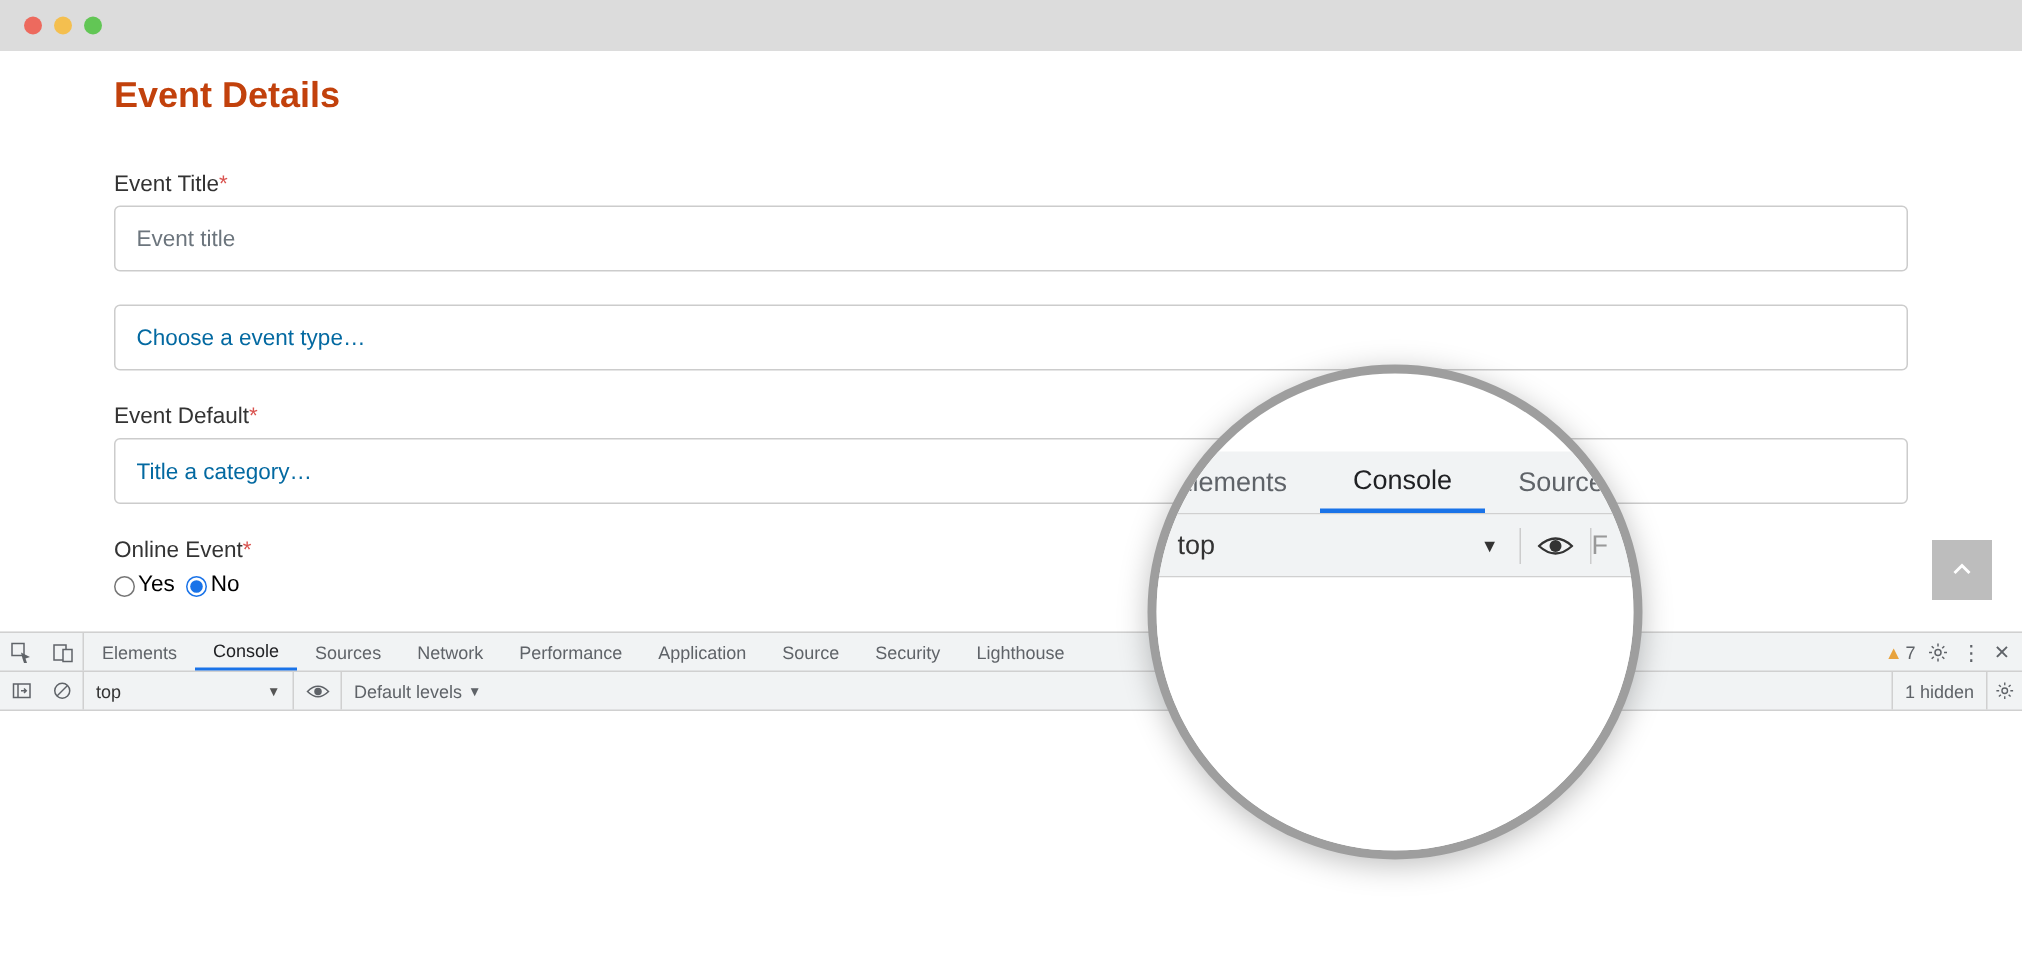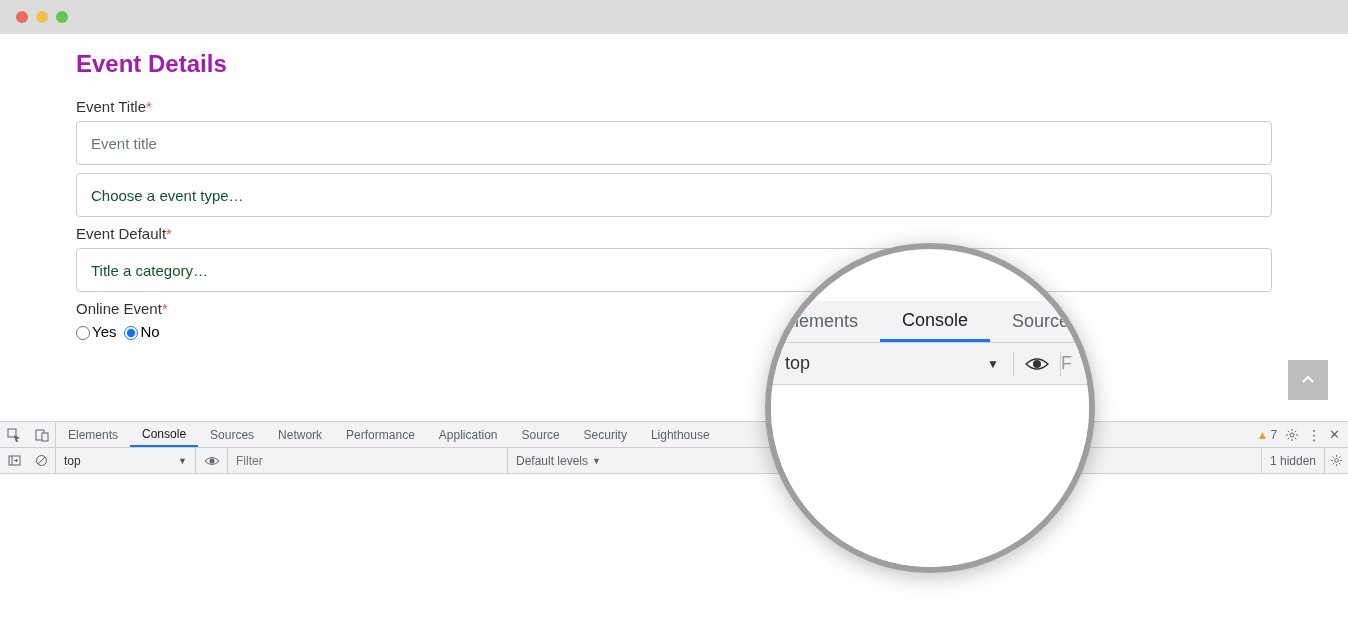--- a/index.html
+++ b/index.html
@@ -7,31 +7,31 @@
 
 
 .titlebar { height: 34px; background: #dcdcdc; display: flex; align-items: center; padding-left: 16px; gap: 8px; }
 .traffic-light { width: 12px; height: 12px; border-radius: 50%; }
 .red { background: #ed6a5e; }
 .yellow { background: #f4bf4f; }
 .green { background: #62c655; }
 
 
 .content { padding: 16px 76px 0 76px; }
-.page-title { font-size: 24px; font-weight: 700; color: #a21caf; margin-bottom: 20px; }
-.field { margin-bottom: 8px; }
+.page-title { font-size: 24px; font-weight: 700; color: #c2410c; margin-bottom: 36px; }
+.field { margin-bottom: 22px; }
 .label { font-size: 15px; color: #333; margin-bottom: 6px; }
 .req { color: #d9534f; }
 .input, .select {
   width: 100%; height: 44px; border: 1px solid #ccc; border-radius: 4px;
   padding: 0 14px; font-size: 15px; color: #555; background: #fff;
   display: flex; align-items: center;
 }
 .input::placeholder { color: #6c757d; }
-.select { color: #14532d; appearance: none; }
+.select { color: #0369a1; appearance: none; }
 .radios { display: flex; align-items: flex-end; gap: 2px; font-size: 15px; }
 .radio { width: 14px; height: 14px; accent-color: #1a73e8; }
 .radios label { margin-right: 6px; }
 
 
 .scrolltop { position: absolute; right: 20px; top: 360px; width: 40px; height: 40px; background: #bdbdbd; display: flex; align-items: center; justify-content: center; }
 
 
 .devtools { position: absolute; left: 0; right: 0; top: 421px; border-top: 1px solid #d0d0d0; background: #f1f3f4; font-size: 12px; color: #333; }
 .dt-tabs { height: 26px; display: flex; align-items: stretch; background: #f1f3f4; border-bottom: 1px solid #d0d0d0; }
@@ -181,23 +181,20 @@
     <div class="dt-context">
       <span>top</span>
       <span class="caret">▼</span>
     </div>
     <div class="dt-eye">
       <svg width="16" height="12" viewBox="0 0 16 12">
           <path d="M1 6 Q8 -1 15 6 Q8 13 1 6 Z" fill="none" stroke="#5f6368"></path>
           <circle cx="8" cy="6" r="2.5" fill="#5f6368"></circle>
         </svg>
     </div>
-    <div class="dt-filter">
-      <input type="text" placeholder="Filter" style="">
-    </div>
     <div class="dt-levels">
       <span>Default levels</span>
       <span style="font-size:9px">▼</span>
     </div>
     <div class="dt-spacer"></div>
     <div class="dt-hidden">1 hidden</div>
     <div class="dt-gear-r">
       <svg width="13" height="13" viewBox="0 0 14 14">
           <circle cx="7" cy="7" r="2" fill="none" stroke="#5f6368"></circle>
           <path d="M7 1v2M7 11v2M1 7h2M11 7h2M2.8 2.8l1.4 1.4M9.8 9.8l1.4 1.4M2.8 11.2l1.4-1.4M9.8 4.2l1.4-1.4" stroke="#5f6368"></path>

